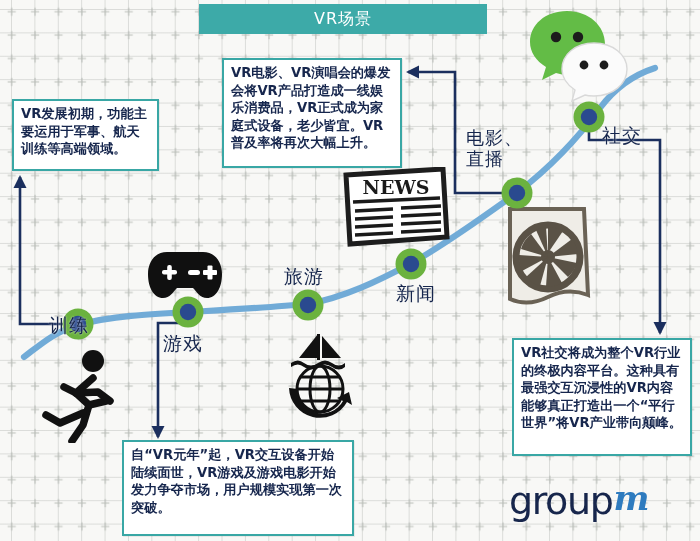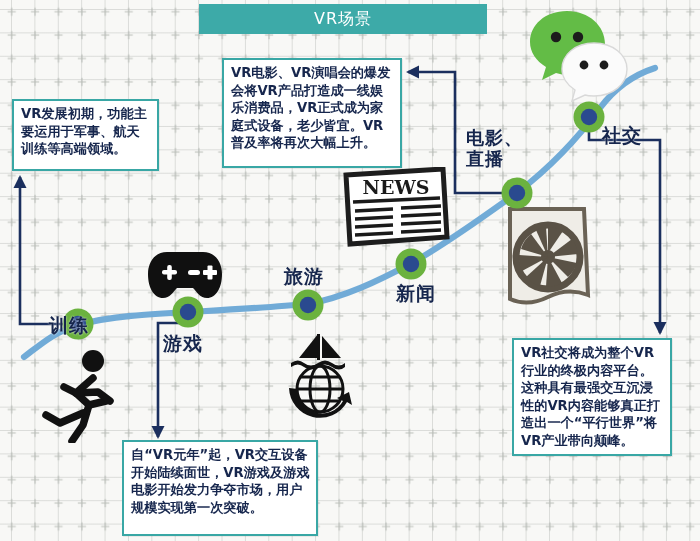--- a/index.html
+++ b/index.html
@@ -43,28 +43,28 @@
     color:#16264d;
     font-size:13.2px;
     line-height:1.33;
     padding:4px 6px 4px 7px;
     font-weight:600;
     letter-spacing:0px;
     box-shadow:1px 1px 0 rgba(0,0,0,.06);
   }
   #co-left   {left:12px; top:99px;  width:147px;  height:72px;}
   #co-top    {left:222px;top:58px;  width:180px;  height:110px;}
-  #co-bottom {left:122px;top:440px; width:196px;  height:96px;}
-  #co-right  {left:512px;top:338px; width:160px;  height:118px;}
+  #co-bottom {left:122px;top:440px; width:232px;  height:96px;}
+  #co-right  {left:512px;top:338px; width:180px;  height:118px;}
 
   
   .nodelabel{
     position:absolute;
     color:#16264d;
-    font-weight:700;
+    font-weight:400;
     font-size:19px;
     letter-spacing:1px;
     white-space:pre-line;
     line-height:1.16;
     text-shadow:0 0 2px rgba(248,248,246,.9);
   }
   #lbl-train  {left:49px; top:275px;margin-top:39px;}
   #lbl-game   {left:163px;top:332px;}
   #lbl-travel {left:284px;top:265px;}
   #lbl-news   {left:396px;top:282px;}
@@ -255,14 +255,18 @@
   <div class="nodelabel" id="lbl-news">新闻</div>
   <div class="nodelabel" id="lbl-movie">电影、
 直播</div>
   <div class="nodelabel" id="lbl-social">社交</div>
 
   <div class="callout" id="co-left">VR发展初期，功能主要运用于军事、航天训练等高端领域。</div>
   <div class="callout" id="co-top">VR电影、VR演唱会的爆发会将VR产品打造成一线娱乐消费品，VR正式成为家庭式设备，老少皆宜。VR普及率将再次大幅上升。</div>
   <div class="callout" id="co-bottom">自“VR元年”起，VR交互设备开始陆续面世，VR游戏及游戏电影开始发力争夺市场，用户规模实现第一次突破。</div>
   <div class="callout" id="co-right">VR社交将成为整个VR行业的终极内容平台。这种具有最强交互沉浸性的VR内容能够真正打造出一个“平行世界”将VR产业带向颠峰。</div>
 
+  <div id="logo">
+    <span class="g">group</span>
+    <span class="m">m</span>
+  </div>
 
 </div>
 
 </body></html>

